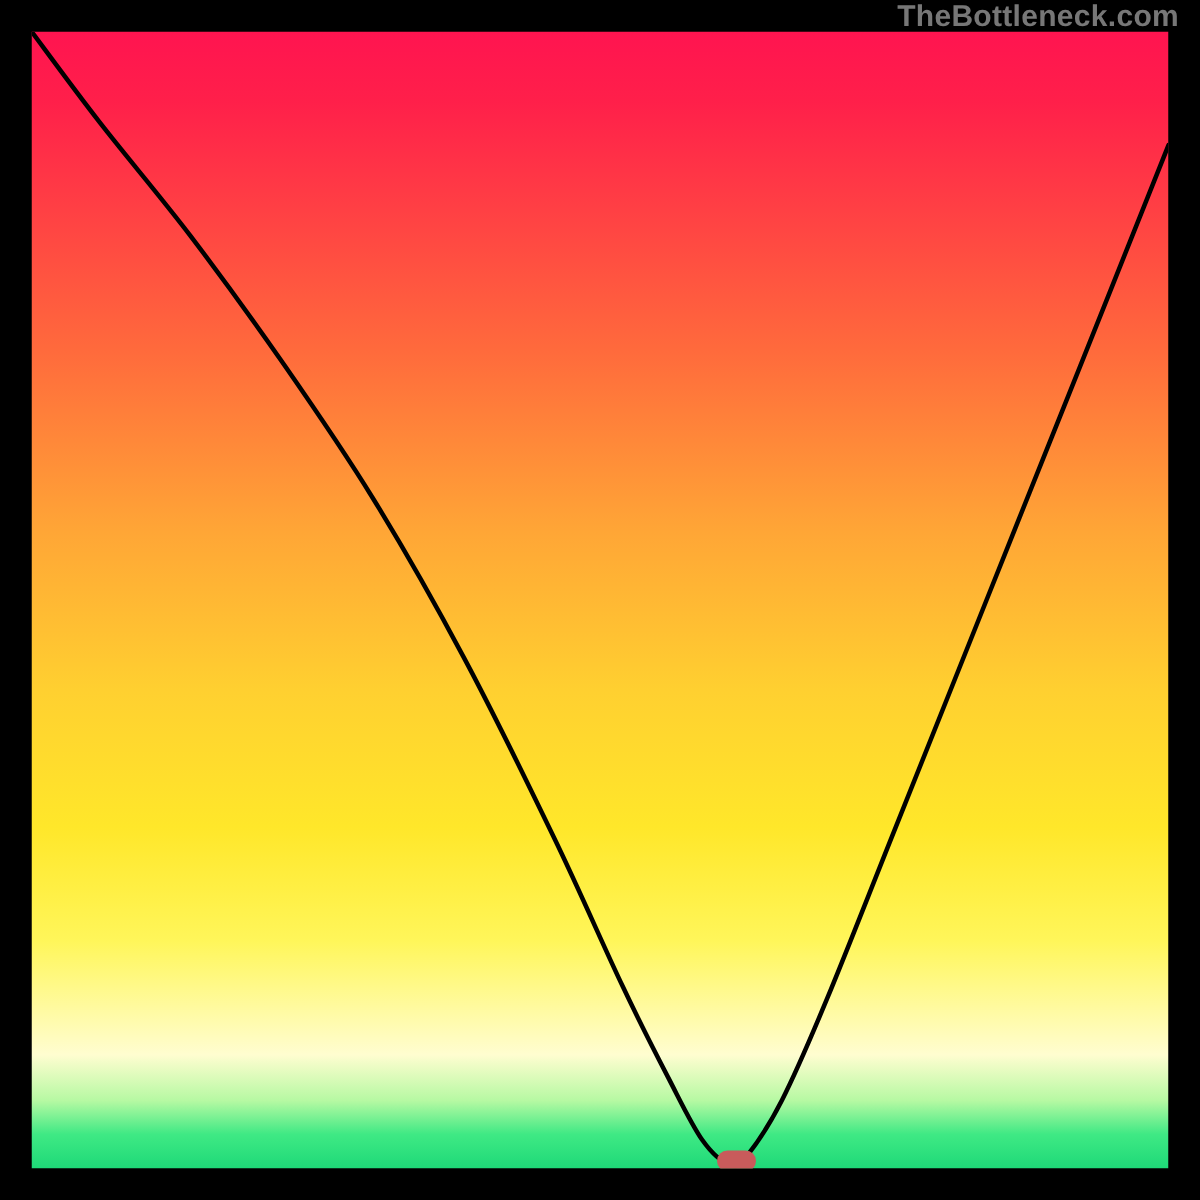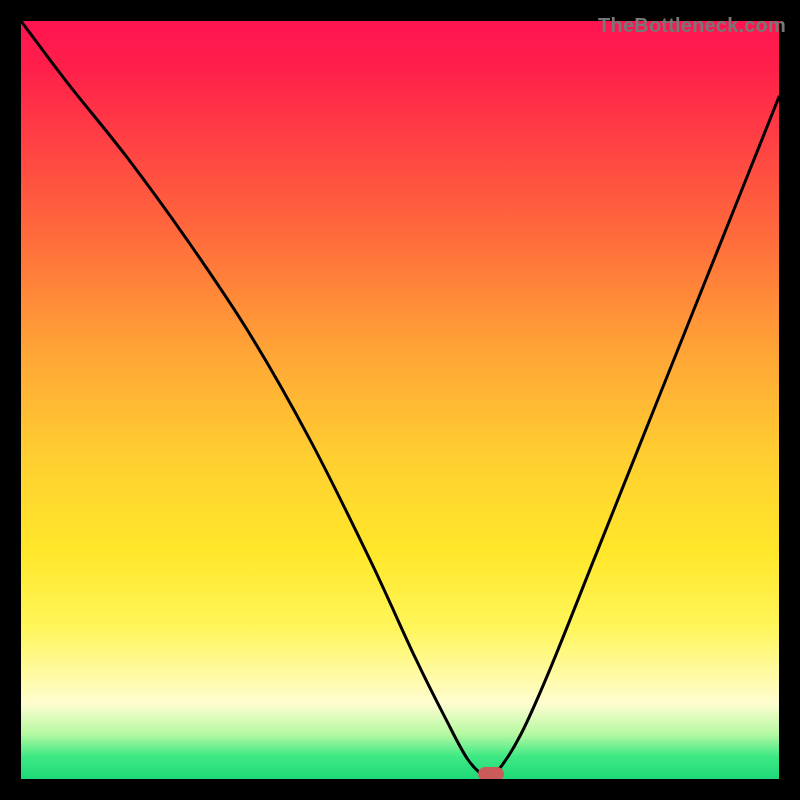--- a/index.html
+++ b/index.html
@@ -14,21 +14,21 @@
   .frame {
     position: absolute;
     left: 0;
     top: 0;
     width: 800px;
     height: 800px;
     background: #000;
   }
   .watermark {
     position: absolute;
-    top: 14px;
+    top: 0;
     right: 14px;
     color: #777;
     font-size: 20px;
     font-weight: 600;
     letter-spacing: 0.2px;
     z-index: 10;
   }
   .plot {
     position: absolute;
     left: 21px;

